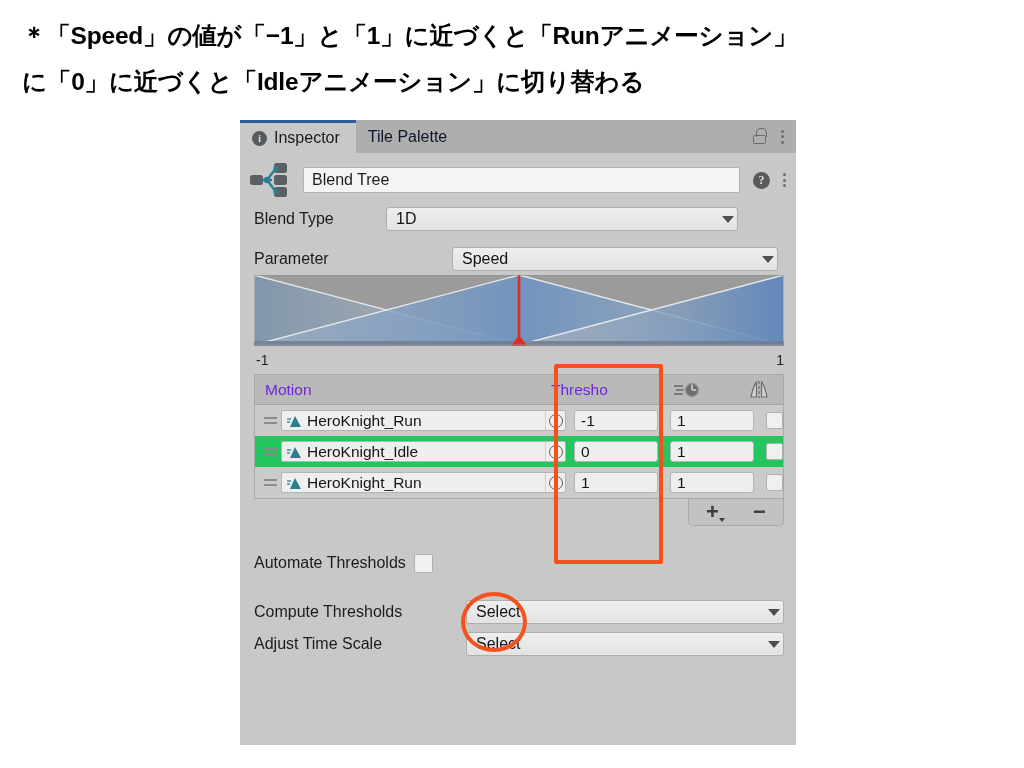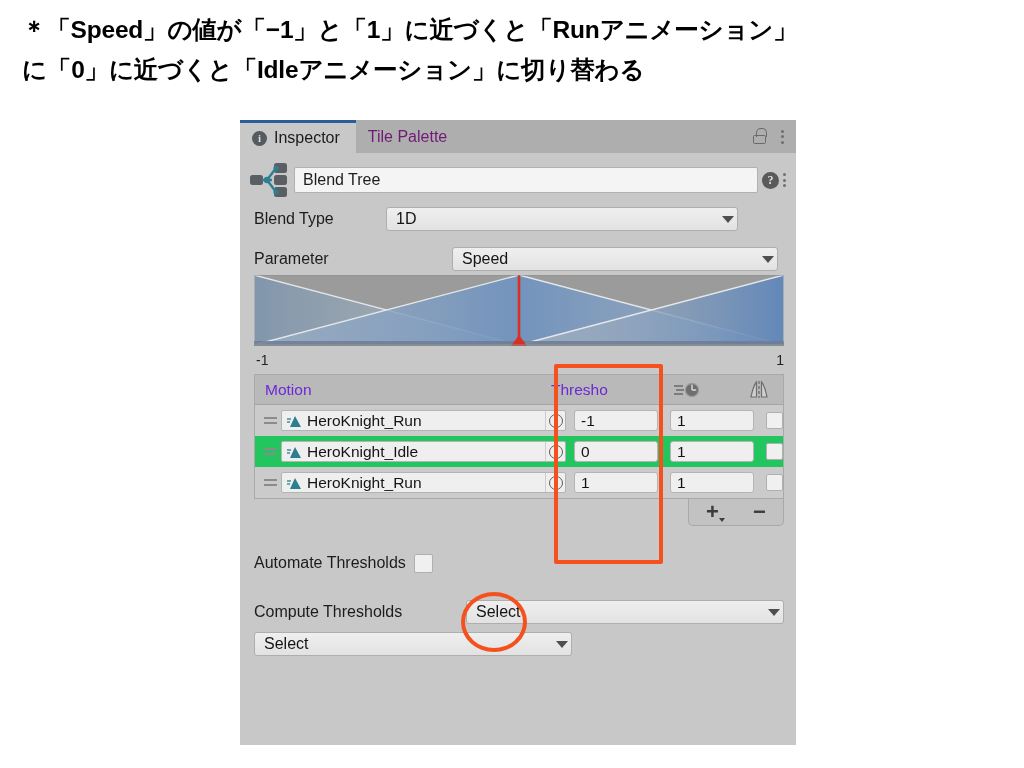--- a/index.html
+++ b/index.html
@@ -20,21 +20,21 @@
     position: absolute;
     left: 22px;
     top: 10px;
     width: 985px;
     color: #000;
     font-weight: bold;
     font-size: 24.5px;
     line-height: 40px;
     letter-spacing: -0.2px;
   }
-  #caption .cap-line { white-space: nowrap; }
+  #caption .cap-line { white-space: nowrap; margin-top: 6px; }
 
   
   #inspector {
     position: absolute;
     left: 240px;
     top: 120px;
     width: 556px;
     height: 625px;
     background: #c8c8c8;
     box-sizing: border-box;
@@ -56,21 +56,21 @@
     font-size: 16px;
     color: #1b1b1b;
     position: relative;
     box-sizing: border-box;
   }
   .tab.active {
     background: #c8c8c8;
     border-top: 3px solid #2c5d9b;
     padding-top: 0px;
   }
-  .tab.inactive { color: #701a75; }
+  .tab.inactive { color: #0f172a; }
   .info-icon {
     width: 15px; height: 15px;
     border-radius: 50%;
     background: #555b5e;
     color: #d9dcde;
     font-size: 11px;
     font-weight: bold;
     display: flex; align-items: center; justify-content: center;
     font-family: "Liberation Serif", serif;
   }
@@ -97,21 +97,21 @@
     box-sizing: border-box;
   }
   .kebab { display: flex; flex-direction: column; gap: 2.5px; align-items: center; }
   .kebab i { width: 3px; height: 3px; border-radius: 50%; background: #6e6e6e; display: block; }
 
   
   .name-row {
     display: flex;
     align-items: center;
     padding: 6px 10px 4px 8px;
-    gap: 4px;
+    gap: 13px;
   }
   .bt-icon { width: 42px; height: 42px; position: relative; flex: none; }
   .name-field {
     flex: 1;
     height: 26px;
     background: #f4f4f4;
     border: 1px solid #b2b2b2;
     border-radius: 2px;
     display: flex; align-items: center;
     padding-left: 8px;
@@ -512,20 +512,21 @@
 
   <div class="field-row" style="margin-top:16px">
     <span class="field-label" style="width:212px">Compute Thresholds</span>
     <span class="dropdown" style="width:318px">
       <span>Select</span>
       <span class="caret"></span>
     </span>
   </div>
 
   <div class="field-row" style="margin-top:4px">
+    <span class="field-label" style="width:212px">Adjust Time Scale</span>
     <span class="dropdown" style="width:318px">
       <span>Select</span>
       <span class="caret"></span>
     </span>
   </div>
 
 </div>
 
 <div class="annot-rect" style="left:554px; top:364px; width:101px; height:192px;"></div>
 <div class="annot-circle" style="left:461px; top:592px; width:58px; height:52px;"></div>

